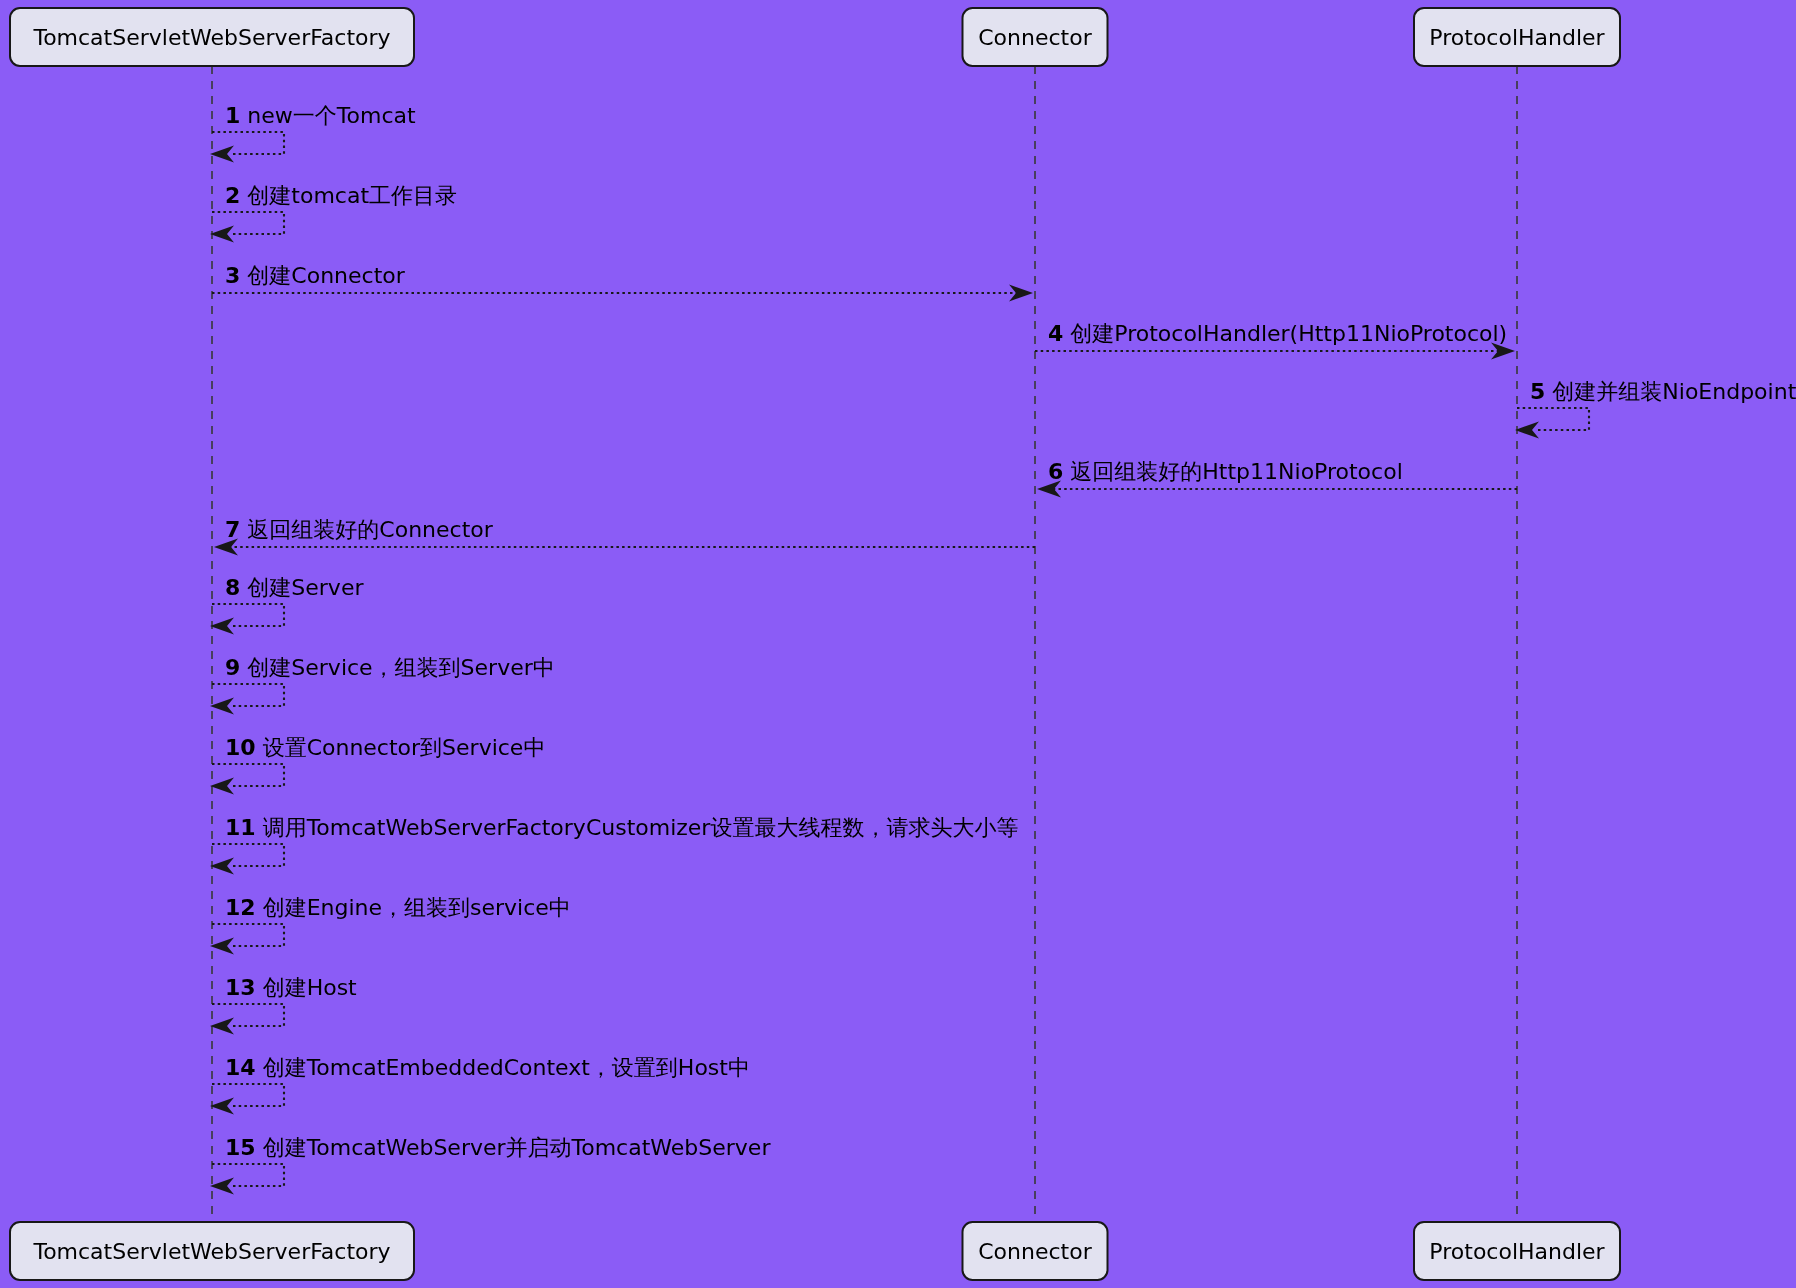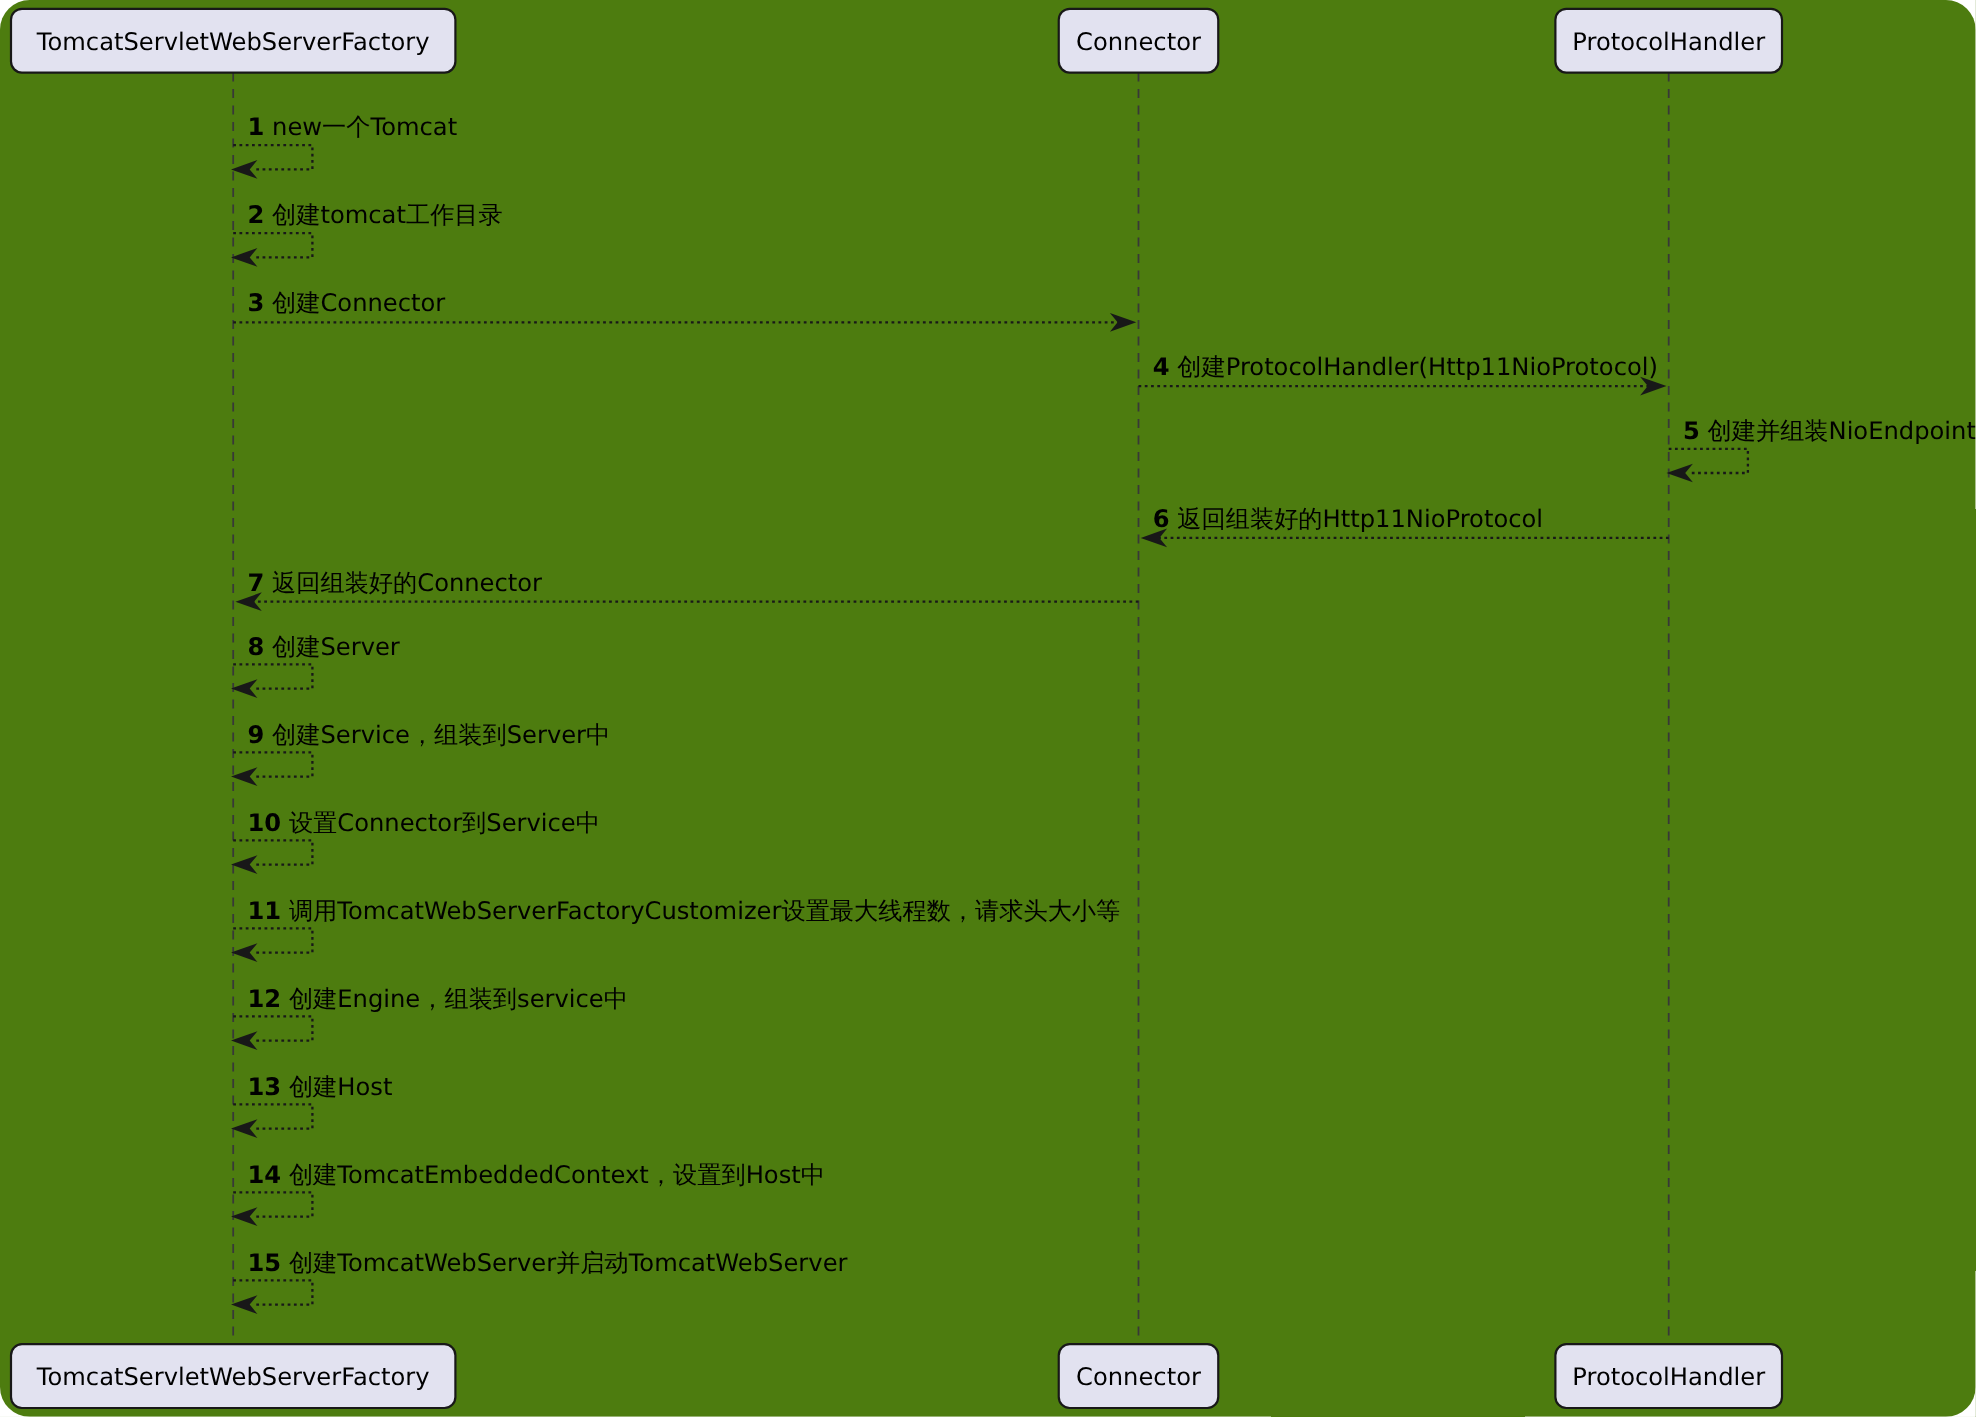--- a/index.html
+++ b/index.html
@@ -4,24 +4,23 @@
 <style>
   html, body {
     margin: 0;
     padding: 0;
     background: #ffffff;
   }
   .canvas {
     position: relative;
     width: 1796px;
     height: 1288px;
-    background: #4d7c0f;
+    background: #8b5cf6;
     font-family: "DejaVu Sans", "Liberation Sans", sans-serif;
     overflow: hidden;
-    border-radius: 27px;
   }
   svg text {
     font-family: "DejaVu Sans", "Liberation Sans", sans-serif;
     fill: #000000;
   }
 </style>
 </head>
 <body>
 
 <div class="canvas">

